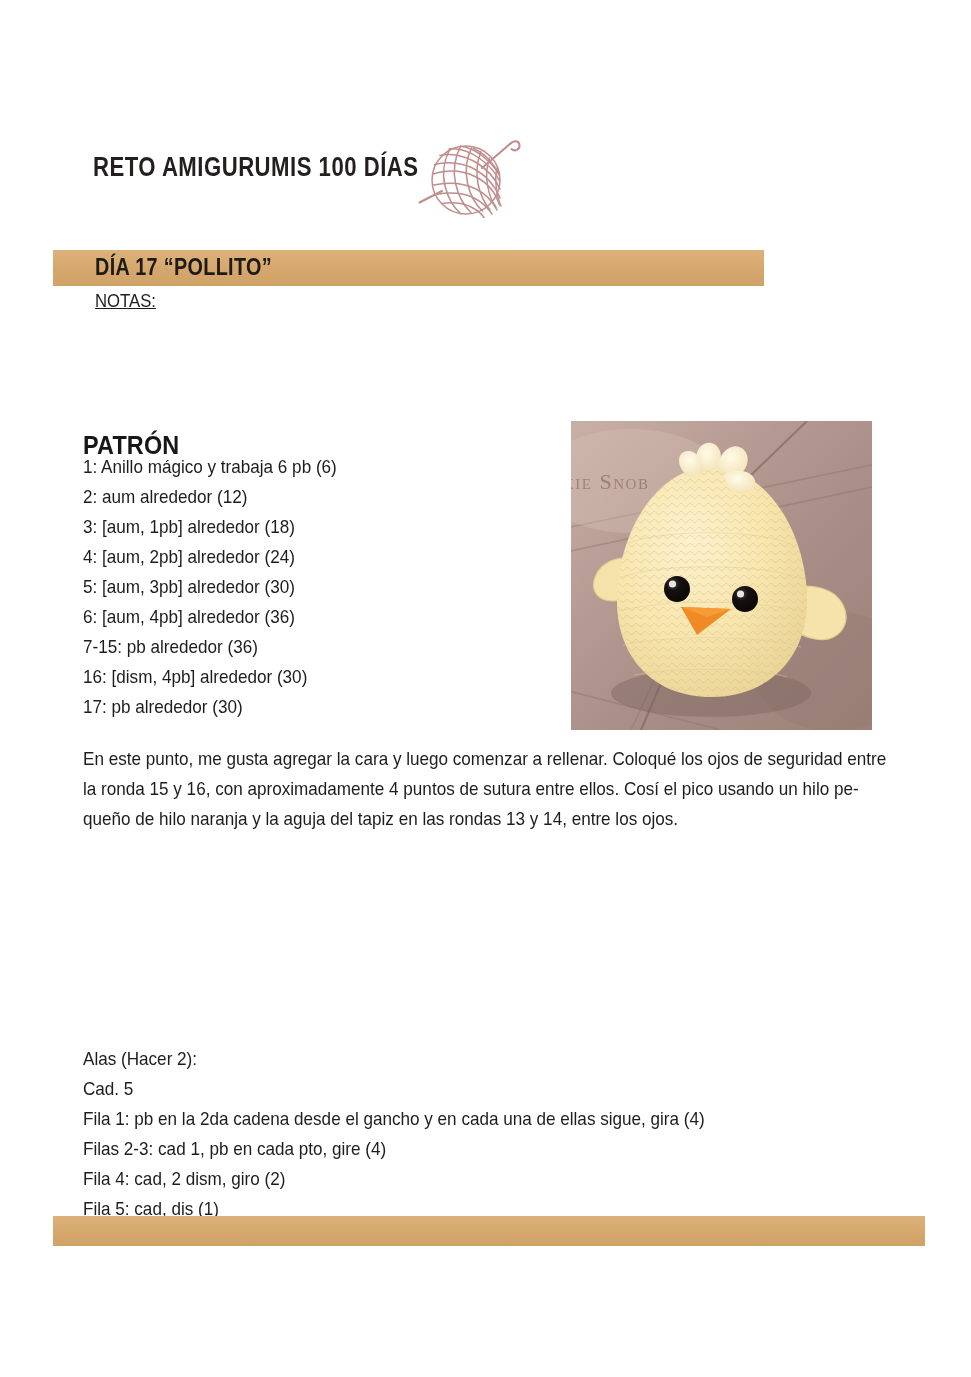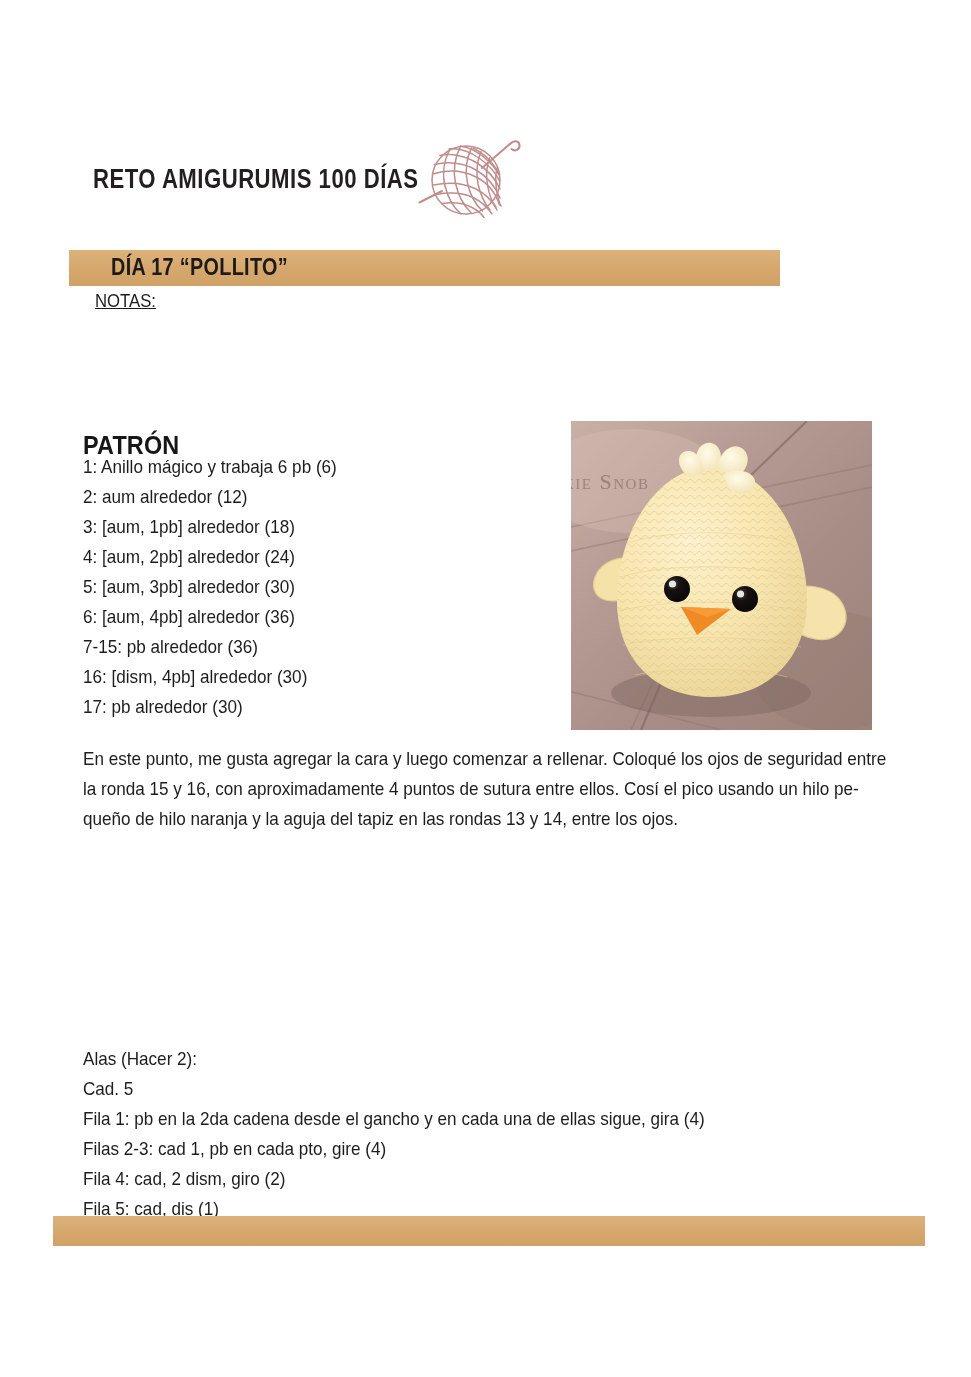--- a/index.html
+++ b/index.html
@@ -19,21 +19,21 @@
   .page {
     position: absolute;
     inset: 0;
     background: #ffffff;
   }
 
   
   .header {
     position: absolute;
     left: 93px;
-    top: 164px;
+    top: 152px;
     display: flex;
     gap: 28px;
   }
   .header-title {
     font-size: 27px;
     font-weight: 700;
     letter-spacing: 0.6px;
     color: #231f1f;
     transform: scaleX(0.82);
     transform-origin: left center;
@@ -43,21 +43,21 @@
     position: absolute;
     left: 418px;
     top: 128px;
     width: 104px;
     height: 98px;
   }
 
   
   .title-bar {
     position: absolute;
-    left: 69px;
+    left: 53px;
     top: 250px;
     width: 711px;
     height: 36px;
     background: linear-gradient(180deg, #dcb27b 0%, #d5a76c 55%, #cfa268 100%);
   }
   .title-bar-label {
     position: absolute;
     left: 42px;
     top: 4px;
     font-size: 23px;

